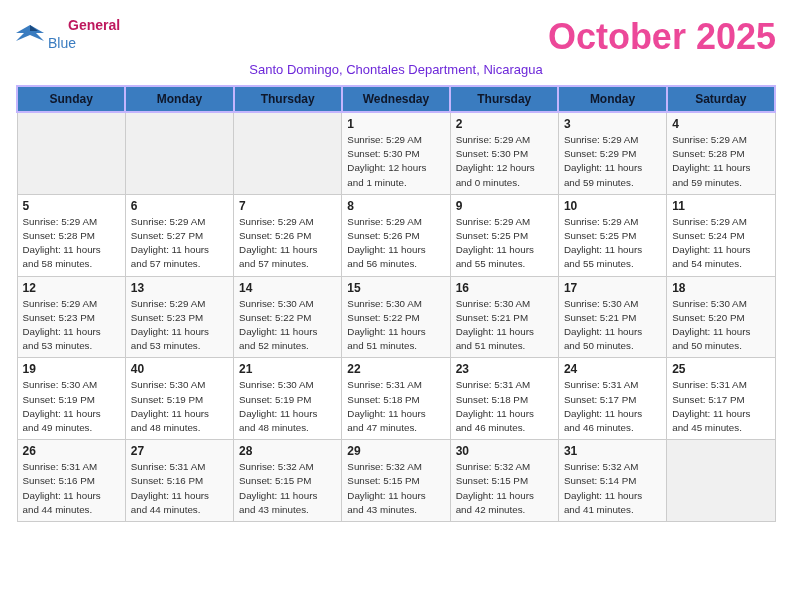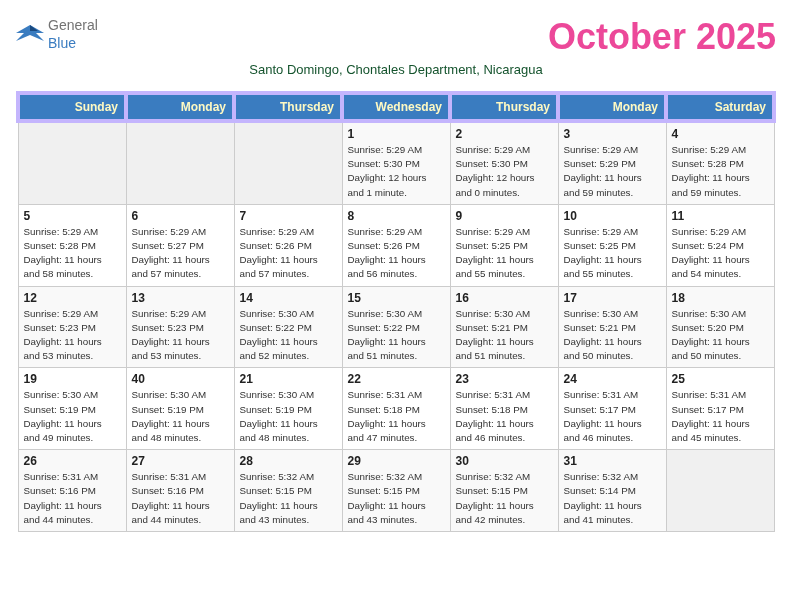--- a/index.html
+++ b/index.html
@@ -16,57 +16,58 @@
       justify-content: space-between;
       margin-bottom: 4px;
     }
     .logo {
       display: flex;
       align-items: center;
       gap: 4px;
     }
     .logo-text-general {
       font-size: 14px;
-      font-weight: normal;
-      color: #737373;
+      font-weight: bold;
+      color: #be185d;
+      margin-left: 20px;
     }
     .logo-text-blue {
       font-size: 14px;
       font-weight: normal;
       color: #3a7cc0;
     }
     .logo-bird {
       width: 28px;
       height: 22px;
     }
     .month-title {
       font-size: 36px;
       font-weight: bold;
       color: #ec4899;
       text-align: right;
     }
     .subtitle {
       text-align: center;
       font-size: 13px;
-      color: #14532d;
-      margin-bottom: 14px;
+      color: #6d28d9;
+      margin-bottom: 8px;
     }
     table {
       width: 100%;
       border-collapse: collapse;
       font-size: 10.5px;
     }
     thead tr th {
       background: #3a7cc0;
-      color: #fef9c3;
-      text-align: right;
+      color: #0f172a;
+      text-align: center;
       padding: 5px 6px;
       font-size: 12px;
       font-weight: bold;
-      border: 4px solid #c4b5fd;
+      border: 2px solid #c4b5fd;
     }
     tbody tr td {
       border: 1px solid #ccc;
       vertical-align: top;
       padding: 4px 5px;
       height: 72px;
       width: 108px;
       background: #fff;
     }
     tbody tr:nth-child(odd) td {

